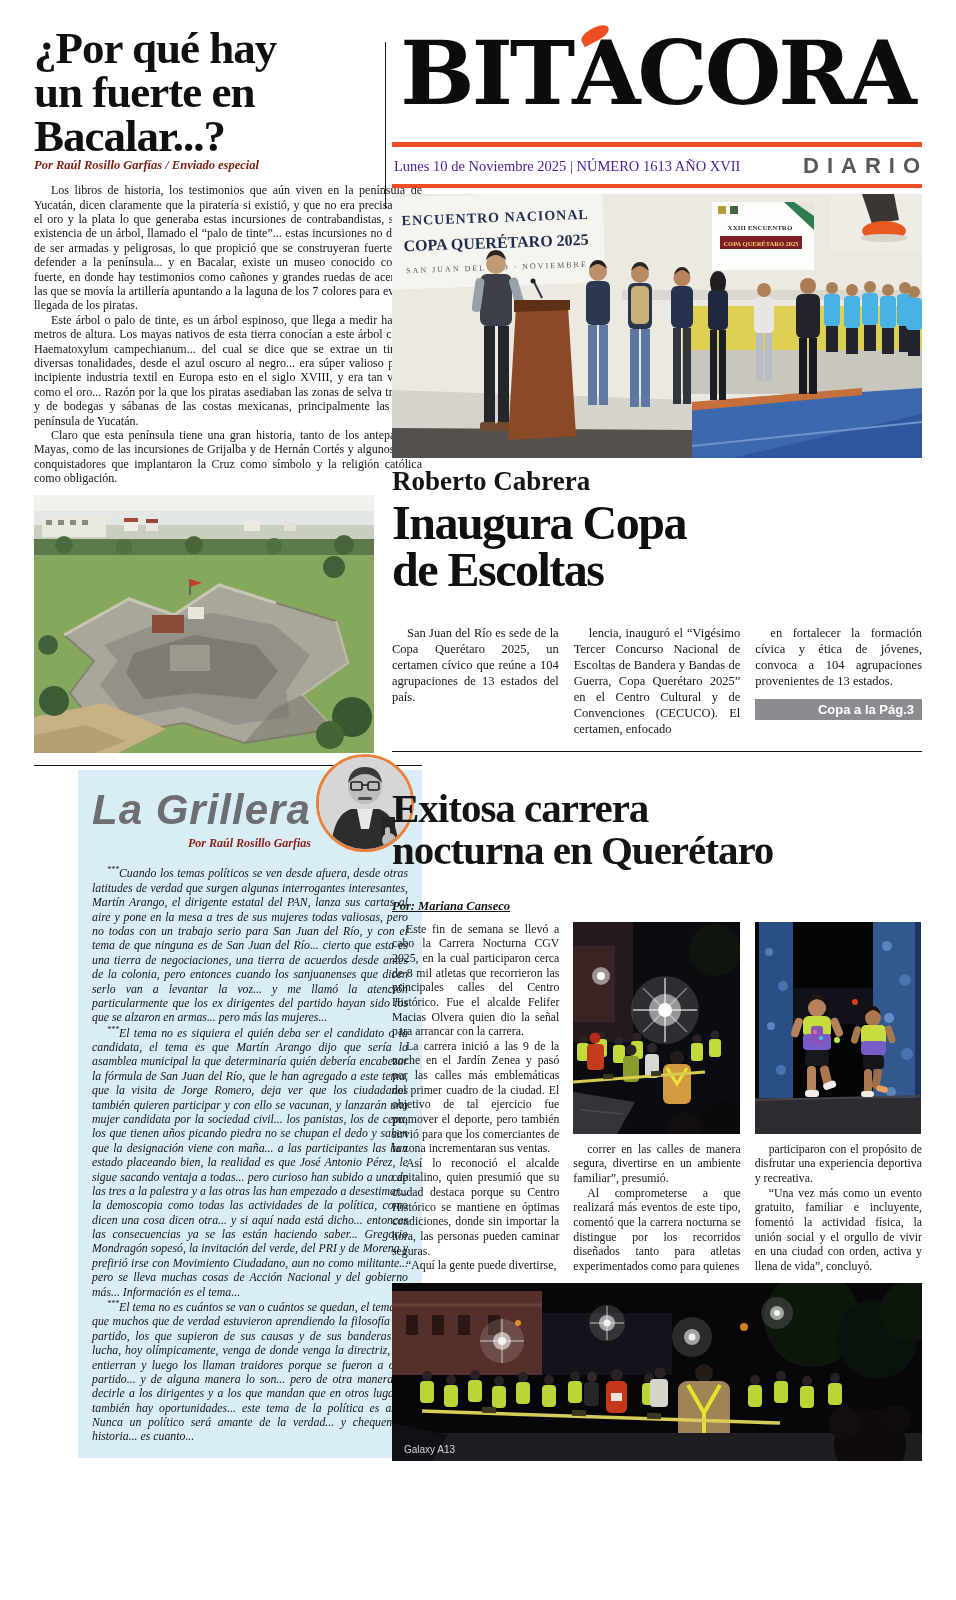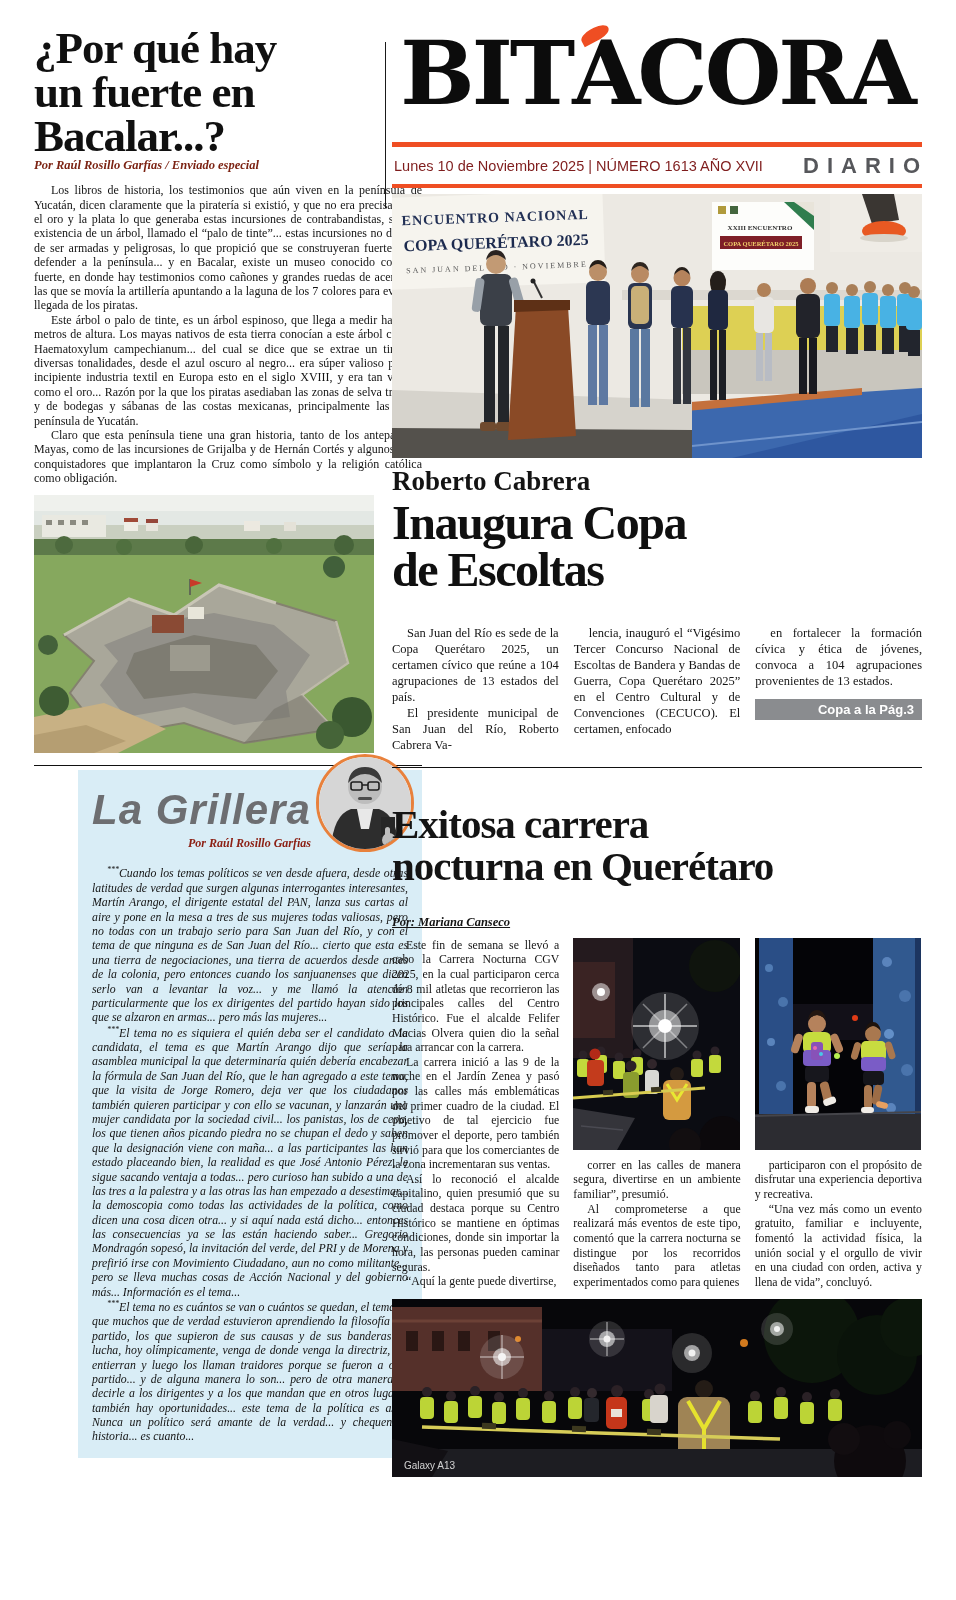--- a/index.html
+++ b/index.html
@@ -35,21 +35,21 @@
 
   
   .masthead{position:relative;text-align:center;}
   .mast-title{height:116px;font-family:"DejaVu Serif",serif;font-weight:bold;font-size:88px;
               line-height:1.12;letter-spacing:-3px;white-space:nowrap;color:#0c0c0c;}
   .a-wrap{position:relative;display:inline-block;}
   .accent{position:absolute;left:8px;top:4px;width:30px;height:13px;background:#ef4e23;
           border-radius:60% 60% 60% 0 / 70% 70% 70% 0;transform:rotate(-28deg);}
   .rule-or{height:5px;background:#ef4e23;margin-top:2px;}
   .mast-row{display:flex;justify-content:space-between;align-items:center;padding:6px 2px 5px;}
-  .mast-date{font-family:Liberation Sans, sans-serif;font-size:14.5px;color:#7f1d1d;}
+  .mast-date{font-family:Liberation Serif, serif;font-size:14.5px;color:#4c1d95;}
   .mast-edition{font-family:"Liberation Sans",sans-serif;font-size:22px;font-weight:bold;
                 color:#56575b;letter-spacing:8px;margin-right:-8px;}
   .rule-or2{height:4px;background:#ef4e23;}
 
   
   .main-photo{margin-top:6px;}
   .kicker{margin-top:8px;font-size:27px;font-weight:bold;}
   .main-head{margin-top:2px;font-size:48px;font-weight:bold;line-height:.98;letter-spacing:-1.5px;color:#101010;}
   .cols{display:flex;gap:15px;margin-top:14px;}
   .col{flex:1;min-width:0;}
@@ -277,21 +277,20 @@
 
     <div class="kicker">Roberto Cabrera</div>
     <h1 class="main-head">
       <span class="head-line">Inaugura Copa</span>
       <span class="head-line">de Escoltas</span>
     </h1>
 
     <div class="cols">
       <div class="col">
         <p>San Juan del Río es sede de la Copa Querétaro 2025, un certamen cívico que reúne a 104 agrupaciones de 13 estados del país.</p>
-        <p>El presidente municipal de San Juan del Río, Roberto Cabrera Va-</p>
       </div>
       <div class="col">
         <p>lencia, inauguró el “Vigésimo Tercer Concurso Nacional de Escoltas de Bandera y Bandas de Guerra, Copa Querétaro 2025” en el Centro Cultural y de Convenciones (CECUCO). El certamen, enfocado</p>
       </div>
       <div class="col">
         <p>en fortalecer la formación cívica y ética de jóvenes, convoca a 104 agrupaciones provenientes de 13 estados.</p>
         <div class="jump">Copa a la Pág.3</div>
       </div>
     </div>
 

